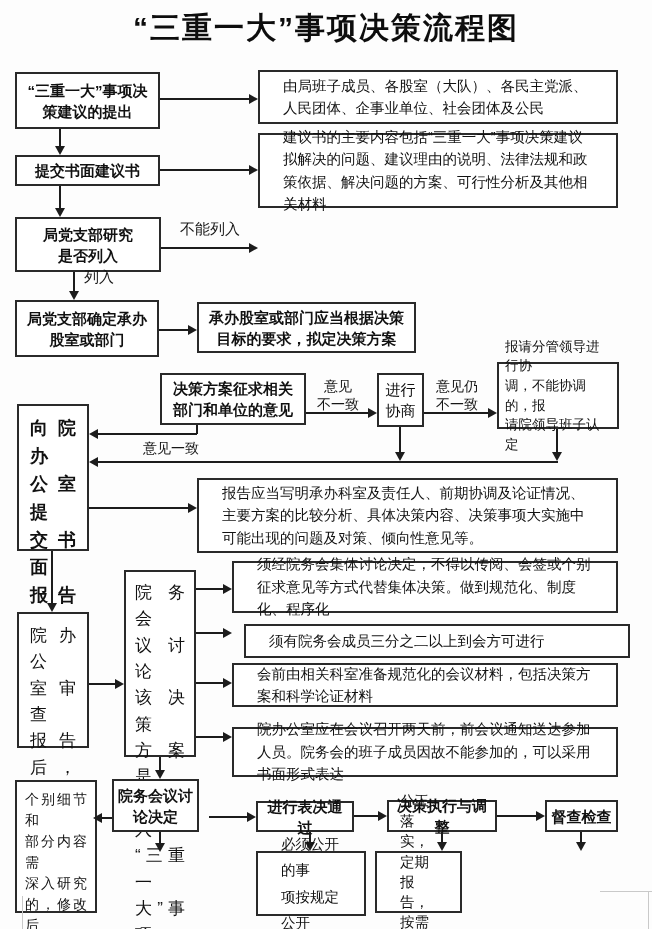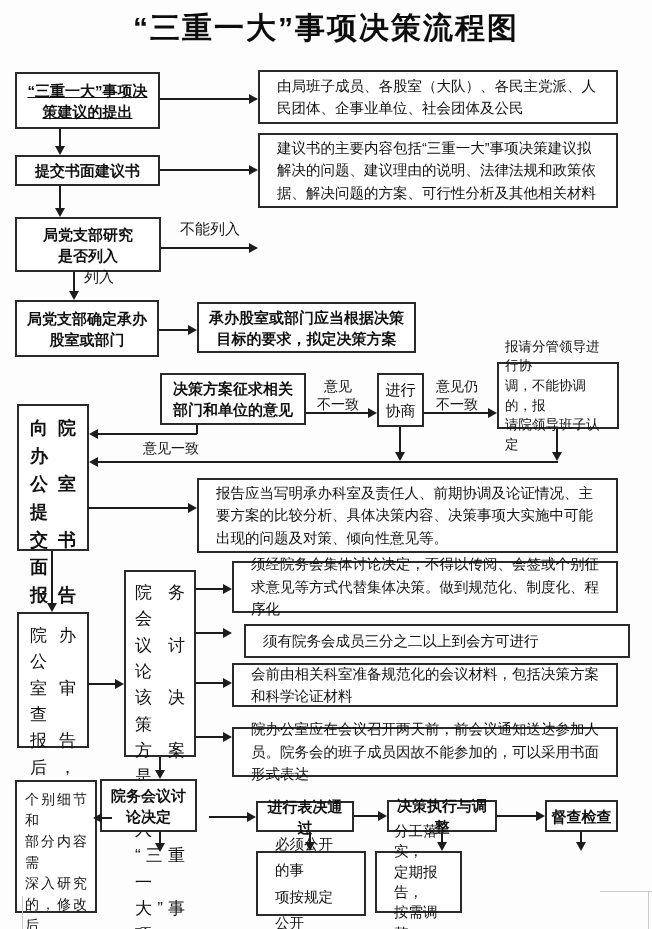--- a/index.html
+++ b/index.html
@@ -3,39 +3,39 @@
 <meta charset="utf-8">
 <style>
   html,body{margin:0;padding:0;background:#ffffff;}
   body{font-family:"Liberation Sans","DejaVu Sans",sans-serif;color:#111;}
   #canvas{position:relative;width:652px;height:929px;background:#fdfdfd;overflow:hidden;}
   .ttl{position:absolute;left:0;top:8px;width:652px;text-align:center;font-size:30px;font-weight:bold;letter-spacing:2px;color:#0d0d0d;}
   .bx{position:absolute;box-sizing:border-box;border:2px solid #2a2a2a;background:#fff;
       display:flex;align-items:center;justify-content:center;text-align:center;
       font-size:15px;line-height:1.4;padding:2px 4px;white-space:pre-line;}
   .bd{font-weight:bold;}
-  .ds{justify-content:flex-start;align-items:center;text-align:left;font-size:14.5px;line-height:1.55;padding:4px 17px;}
+  .ds{justify-content:flex-start;align-items:center;text-align:left;font-size:14.5px;line-height:1.55;padding:4px 23px;}
   .vt{display:block;text-align:justify;text-align-last:justify;padding:9px 11px;font-size:18px;line-height:1.55;}
   .vt2{display:block;text-align:justify;text-align-last:justify;padding:7px 8px;font-size:14px;line-height:1.5;}
   .lb{position:absolute;font-size:15px;line-height:1.25;white-space:pre-line;text-align:center;color:#161616;}
   .hl,.vl{position:absolute;background:#1c1c1c;}
   .ah{position:absolute;width:0;height:0;}
   .ar{border-left:9px solid #1c1c1c;border-top:5px solid transparent;border-bottom:5px solid transparent;}
   .al{border-right:9px solid #1c1c1c;border-top:5px solid transparent;border-bottom:5px solid transparent;}
   .ad{border-top:9px solid #1c1c1c;border-left:5px solid transparent;border-right:5px solid transparent;}
   .art{position:absolute;background:#c9c9c9;}
 </style>
 </head>
 <body>
 
 <div id="canvas">
 
   <div class="ttl">“三重一大”事项决策流程图</div>
 
-  <div class="bx bd" style="left:15px;top:72px;width:145px;height:57px;text-decoration:underline;">“三重一大”事项决
+  <div class="bx bd" style="left:15px;top:72px;width:145px;height:57px;">“三重一大”事项决
 策建议的提出</div>
   <div class="bx ds" style="left:258px;top:70px;width:360px;height:54px;">由局班子成员、各股室（大队）、各民主党派、人民团体、企事业单位、社会团体及公民</div>
   <div class="hl" style="left:160px;top:98px;width:89px;height:2px;"></div>
   <div class="ah ar" style="left:249px;top:94px;"></div>
   <div class="vl" style="left:59px;top:129px;width:2px;height:17px;"></div>
   <div class="ah ad" style="left:55px;top:146px;"></div>
 
   <div class="bx bd" style="left:15px;top:155px;width:145px;height:31px;">提交书面建议书</div>
   <div class="bx ds" style="left:258px;top:133px;width:360px;height:75px;">建议书的主要内容包括“三重一大”事项决策建议拟解决的问题、建议理由的说明、法律法规和政策依据、解决问题的方案、可行性分析及其他相关材料</div>
   <div class="hl" style="left:160px;top:169px;width:89px;height:2px;"></div>
@@ -128,21 +128,21 @@
   <div class="ah ar" style="left:223px;top:732px;"></div>
   <div class="vl" style="left:159px;top:757px;width:2px;height:13px;"></div>
   <div class="ah ad" style="left:155px;top:770px;"></div>
 
   <div class="bx vt2" style="left:15px;top:780px;width:82px;height:133px;">个别细节和
 部分内容需
 深入研究
 的，修改后
 最终审查决
 定</div>
-  <div class="bx bd" style="left:100px;top:779px;width:97px;height:53px;">院务会议讨
+  <div class="bx bd" style="left:112px;top:779px;width:87px;height:53px;">院务会议讨
 论决定</div>
   <div class="bx bd" style="left:256px;top:801px;width:98px;height:31px;">进行表决通过</div>
   <div class="bx bd" style="left:387px;top:800px;width:110px;height:32px;">决策执行与调整</div>
   <div class="bx bd" style="left:545px;top:800px;width:73px;height:32px;">督查检查</div>
 
   <div class="hl" style="left:102px;top:817px;width:10px;height:2px;"></div>
   <div class="ah al" style="left:93px;top:813px;"></div>
   <div class="hl" style="left:209px;top:816px;width:38px;height:2px;"></div>
   <div class="ah ar" style="left:247px;top:812px;"></div>
   <div class="hl" style="left:354px;top:815px;width:24px;height:2px;"></div>

